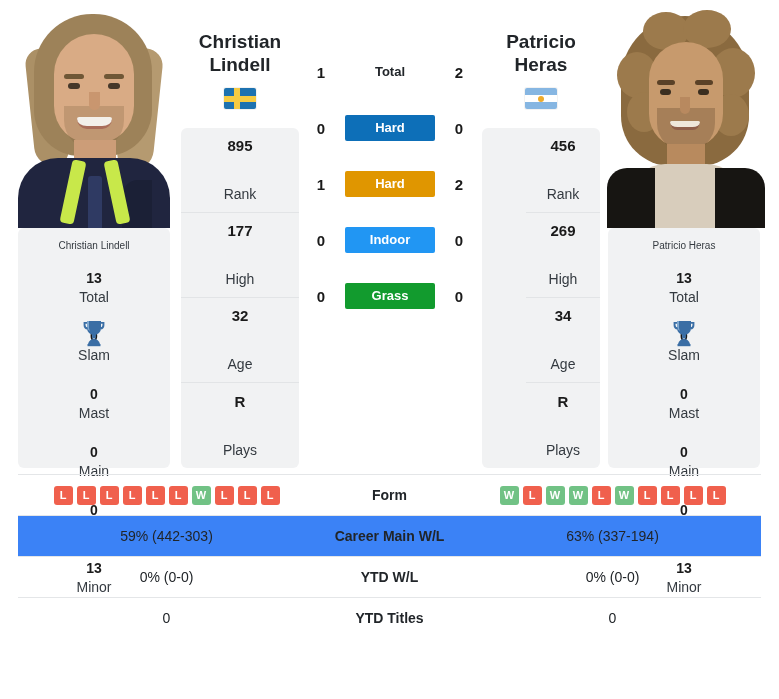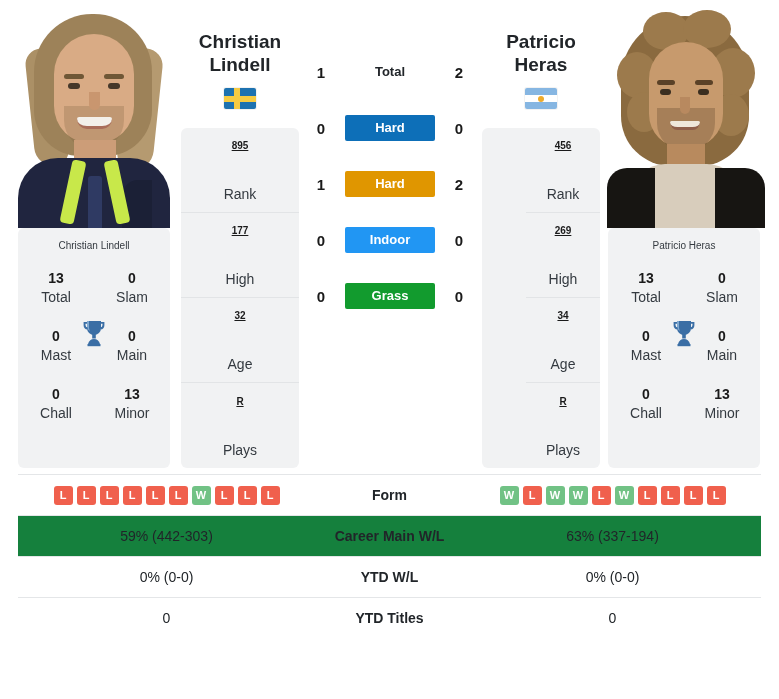--- a/index.html
+++ b/index.html
@@ -261,25 +261,24 @@
   .stat-cell {
     height: 85px;
     display: flex;
     flex-direction: column;
     align-items: center;
     justify-content: center;
     border-bottom: 1px solid #e2e4e6;
   }
   .stat-cell:last-child { border-bottom: none; }
   .stat-val {
-    font-size: 10px;
+    font-size: 15px;
     font-weight: 700;
     color: #1a1a1a;
     line-height: 19px;
-    text-decoration: underline;
   }
   .stat-lbl {
     font-size: 14px;
     color: #343a40;
     line-height: 19px;
     margin-top: 30px;
   }
 
   
   .titles-card {
@@ -295,21 +294,21 @@
   .titles-card.right { left: 608px; }
   .titles-name {
     text-align: center;
     font-size: 10px;
     color: #343a40;
     margin-bottom: 18px;
   }
   .titles-grid {
     position: relative;
     display: grid;
-    grid-template-columns: 1fr 1fr;
+    grid-template-columns: 1fr;
     row-gap: 20px;
   }
   .titles-cell { text-align: center; }
   .titles-val {
     font-size: 14px;
     font-weight: 700;
     color: #1a1a1a;
     line-height: 19px;
   }
   .titles-lbl {
@@ -337,21 +336,21 @@
   .stats-table tr { border-top: 1px solid #e4e6e8; }
   .stats-table td {
     height: 41px;
     font-size: 14px;
     color: #212529;
     text-align: center;
     vertical-align: middle;
   }
   .stats-table td.side  { width: 297px; }
   .stats-table td.mid   { width: 149px; font-weight: 700; }
-  .stats-table tr.shaded { background: #15803d; }
+  .stats-table tr.shaded { background: #3b82f6; }
 
   .form-strip {
     display: flex;
     justify-content: center;
     gap: 4px;
   }
   .form-badge {
     width: 19px;
     height: 19px;
     border-radius: 3px;

